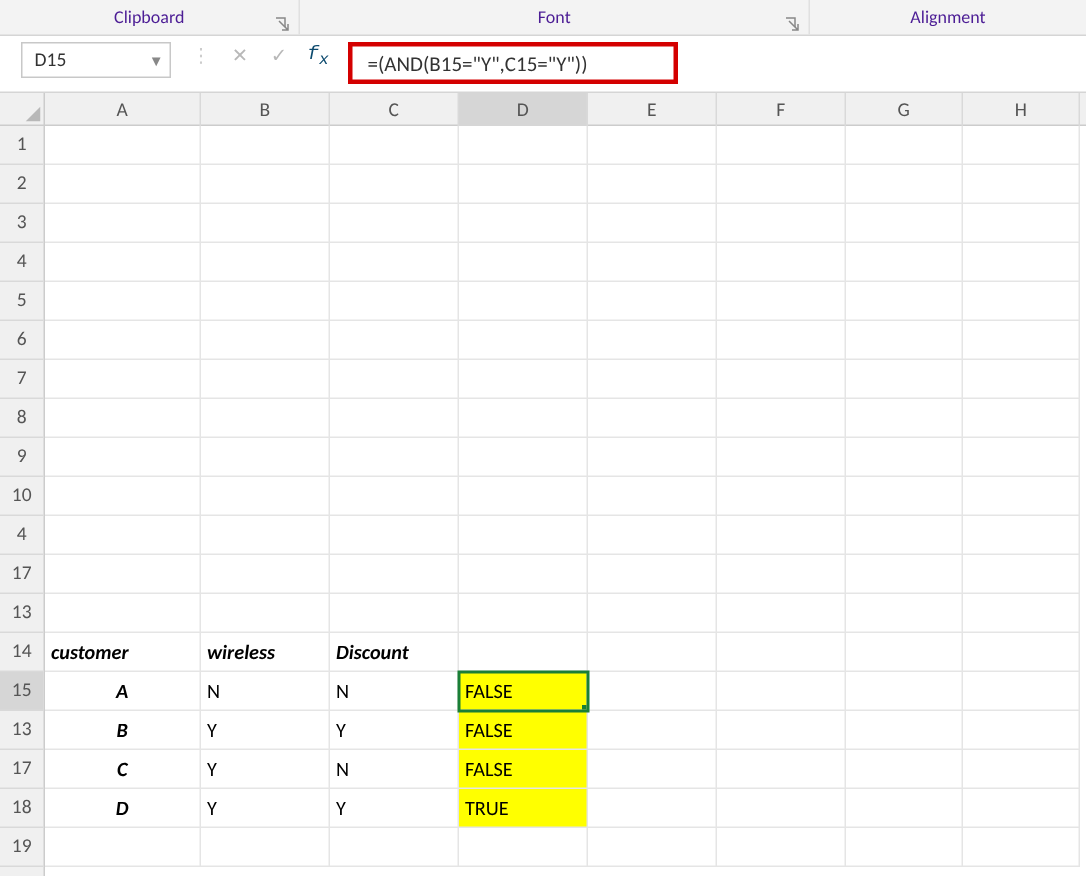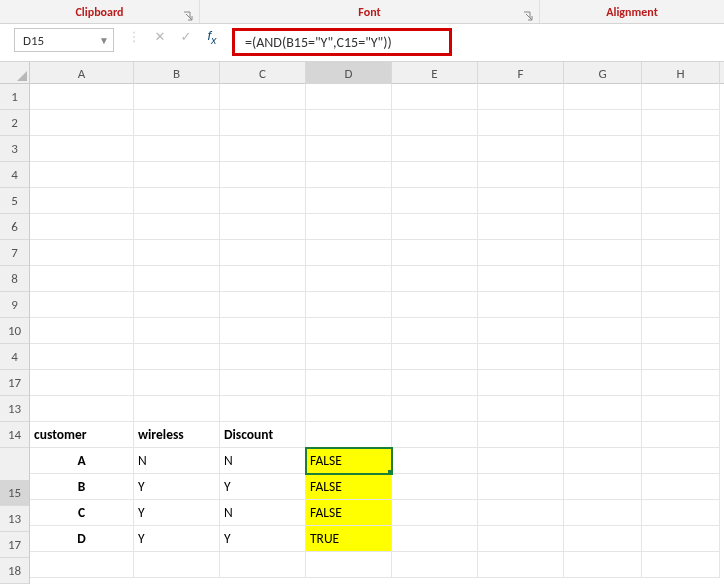--- a/index.html
+++ b/index.html
@@ -19,26 +19,25 @@
     border-bottom: 1px solid #d5d5d5;
     display: flex;
     align-items: center;
     position: relative;
   }
   .rg {
     flex: 1;
     display: flex;
     align-items: center;
     justify-content: center;
-    color: #b91c1c;
+    color: #4c1d95;
     font-size: 12px;
     height: 100%;
     position: relative;
     border-right: 1px solid #e0e0e0;
-    font-weight: bold;
   }
   .rg:last-child { border-right: none; }
   .rg .exp {
     position: absolute;
     right: 6px;
     bottom: 2px;
     width: 10px;
     height: 10px;
     color: #888;
   }
@@ -73,21 +72,21 @@
   .fbar-btns {
     display: flex;
     align-items: center;
     gap: 10px;
     color: #b8b8b8;
     padding: 0 4px;
   }
   .fbar-btns div { width:16px; text-align:center; }
   .fx {
     font-style: italic;
-    font-family: Liberation Sans, sans-serif;
+    font-family: Liberation Mono, monospace;
     color: #0c4a6e;
   }
   .formula-wrap {
     flex: 1;
     display: flex;
     align-items: center;
     height: 28px;
   }
   .formula-input {
     height: 28px;
@@ -140,21 +139,21 @@
     background:#f0f0f0;
     border-right:1px solid #ccc;
   }
   .rh {
     height:26px;
     display:flex; align-items:center; justify-content:center;
     color:#555;
     border-bottom:1px solid #d9d9d9;
     font-size:13px;
   }
-  .rh.sel { background:#d6d6d6;margin-top:32px; }
+  .rh.sel { background:#d6d6d6; }
   .cells {
     position:absolute;
     left:30px; top:22px; right:0; bottom:0;
   }
   .row {
     display:flex;
     height:26px;
   }
   .cell {
     border-right:1px solid #e5e5e5;
@@ -163,21 +162,21 @@
     display:flex;
     align-items:center;
     padding:0 4px;
     font-size:13.5px;
     color:#000;
     overflow:hidden;
     white-space:nowrap;
     font-family: Calibri, Arial, sans-serif;
   }
   .cell.center { justify-content:center; }
-  .cell.bold { font-weight:bold; }
+  .cell.bold { font-weight:bold;font-style:italic; }
   .cell.hl { background:#ffff00; }
   .cell.sel {
     outline:2px solid #1a7f37;
     outline-offset:-1px;
     position:relative;
     z-index:2;
   }
   .cell.sel::after {
     content:"";
     position:absolute;

